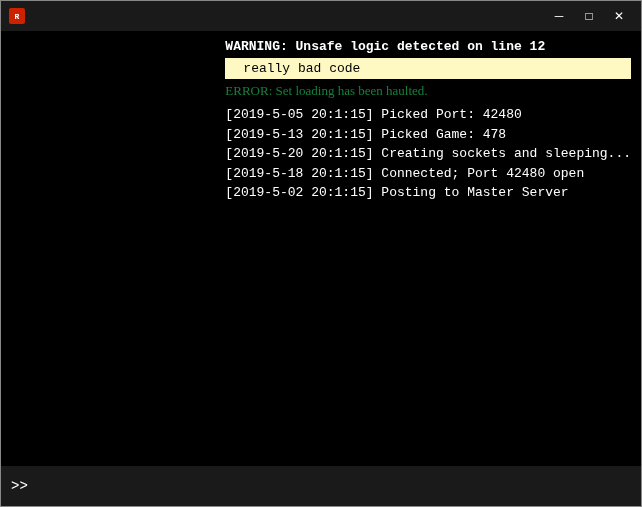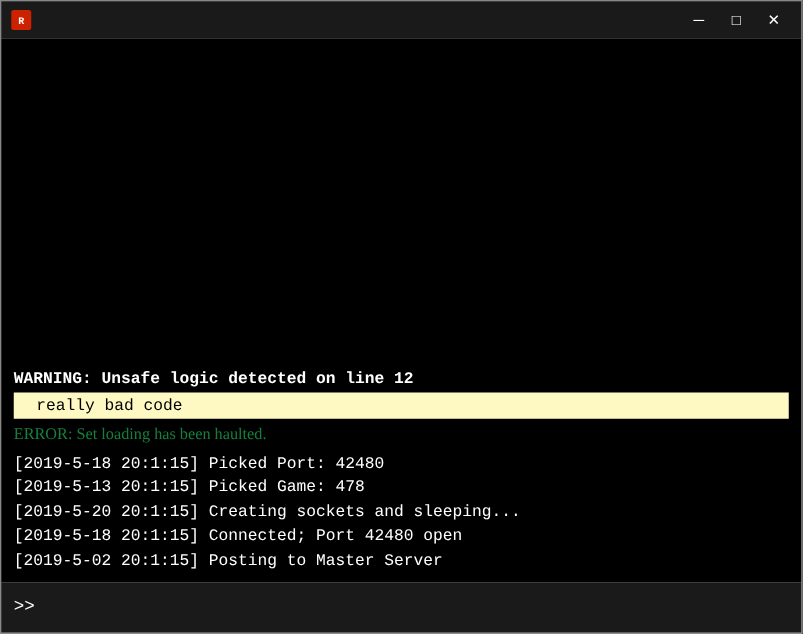--- a/index.html
+++ b/index.html
@@ -70,21 +70,20 @@
       align-items: center;
       justify-content: center;
       font-family: 'Segoe UI', Arial, sans-serif;
     }
 
     .console-area {
       flex: 1;
       background: #000000;
       padding: 8px 10px;
       display: flex;
-      flex-direction: column;
       overflow: hidden;
     }
 
     .upper-empty {
       flex: 1;
     }
 
     .console-content {
       display: flex;
       flex-direction: column;
@@ -161,21 +160,21 @@
   </div>
 
   <div class="console-area">
     <div class="upper-empty"></div>
 
     <div class="console-content">
       <div class="warning-line">WARNING: Unsafe logic detected on line 12</div>
       <div class="code-box">really bad code</div>
       <div class="error-line">ERROR: Set loading has been haulted.</div>
       <div class="log-lines">
-        <div class="log-line">[2019-5-18 20:1:15] Picked Port: 42480</div>
+        <div class="log-line">[2019-5-05 20:1:15] Picked Port: 42480</div>
         <div class="log-line">[2019-5-13 20:1:15] Picked Game: 478</div>
         <div class="log-line">[2019-5-20 20:1:15] Creating sockets and sleeping...</div>
         <div class="log-line">[2019-5-18 20:1:15] Connected; Port 42480 open</div>
         <div class="log-line">[2019-5-02 20:1:15] Posting to Master Server</div>
       </div>
     </div>
   </div>
 
   <div class="bottom-bar">
     <span class="prompt">&gt;&gt;</span>

